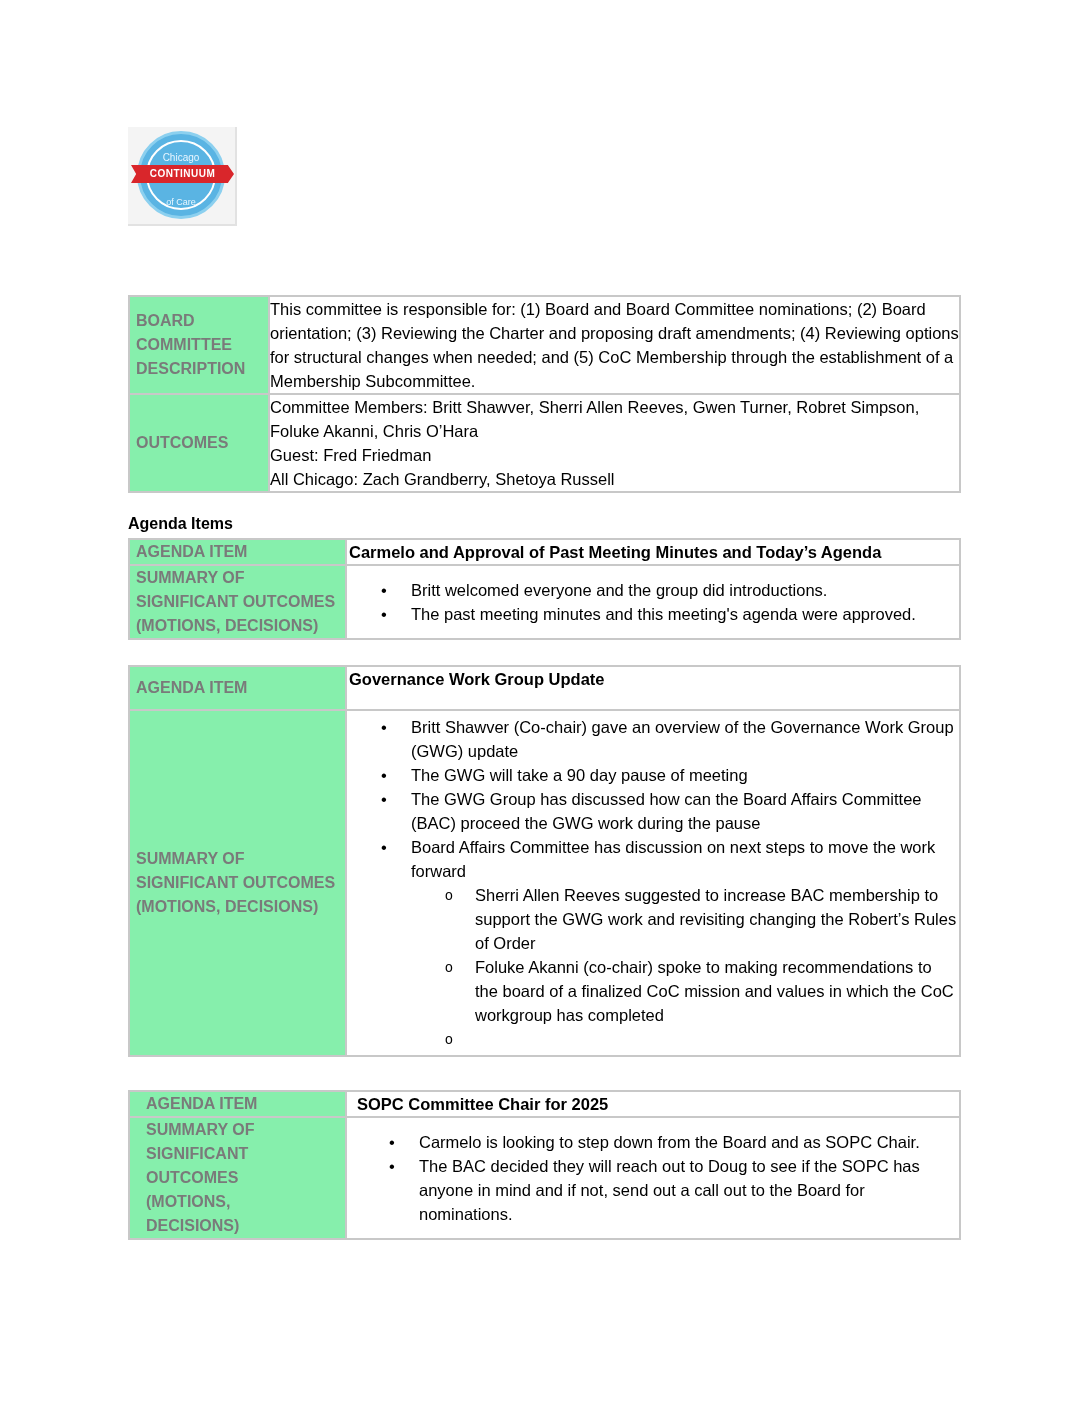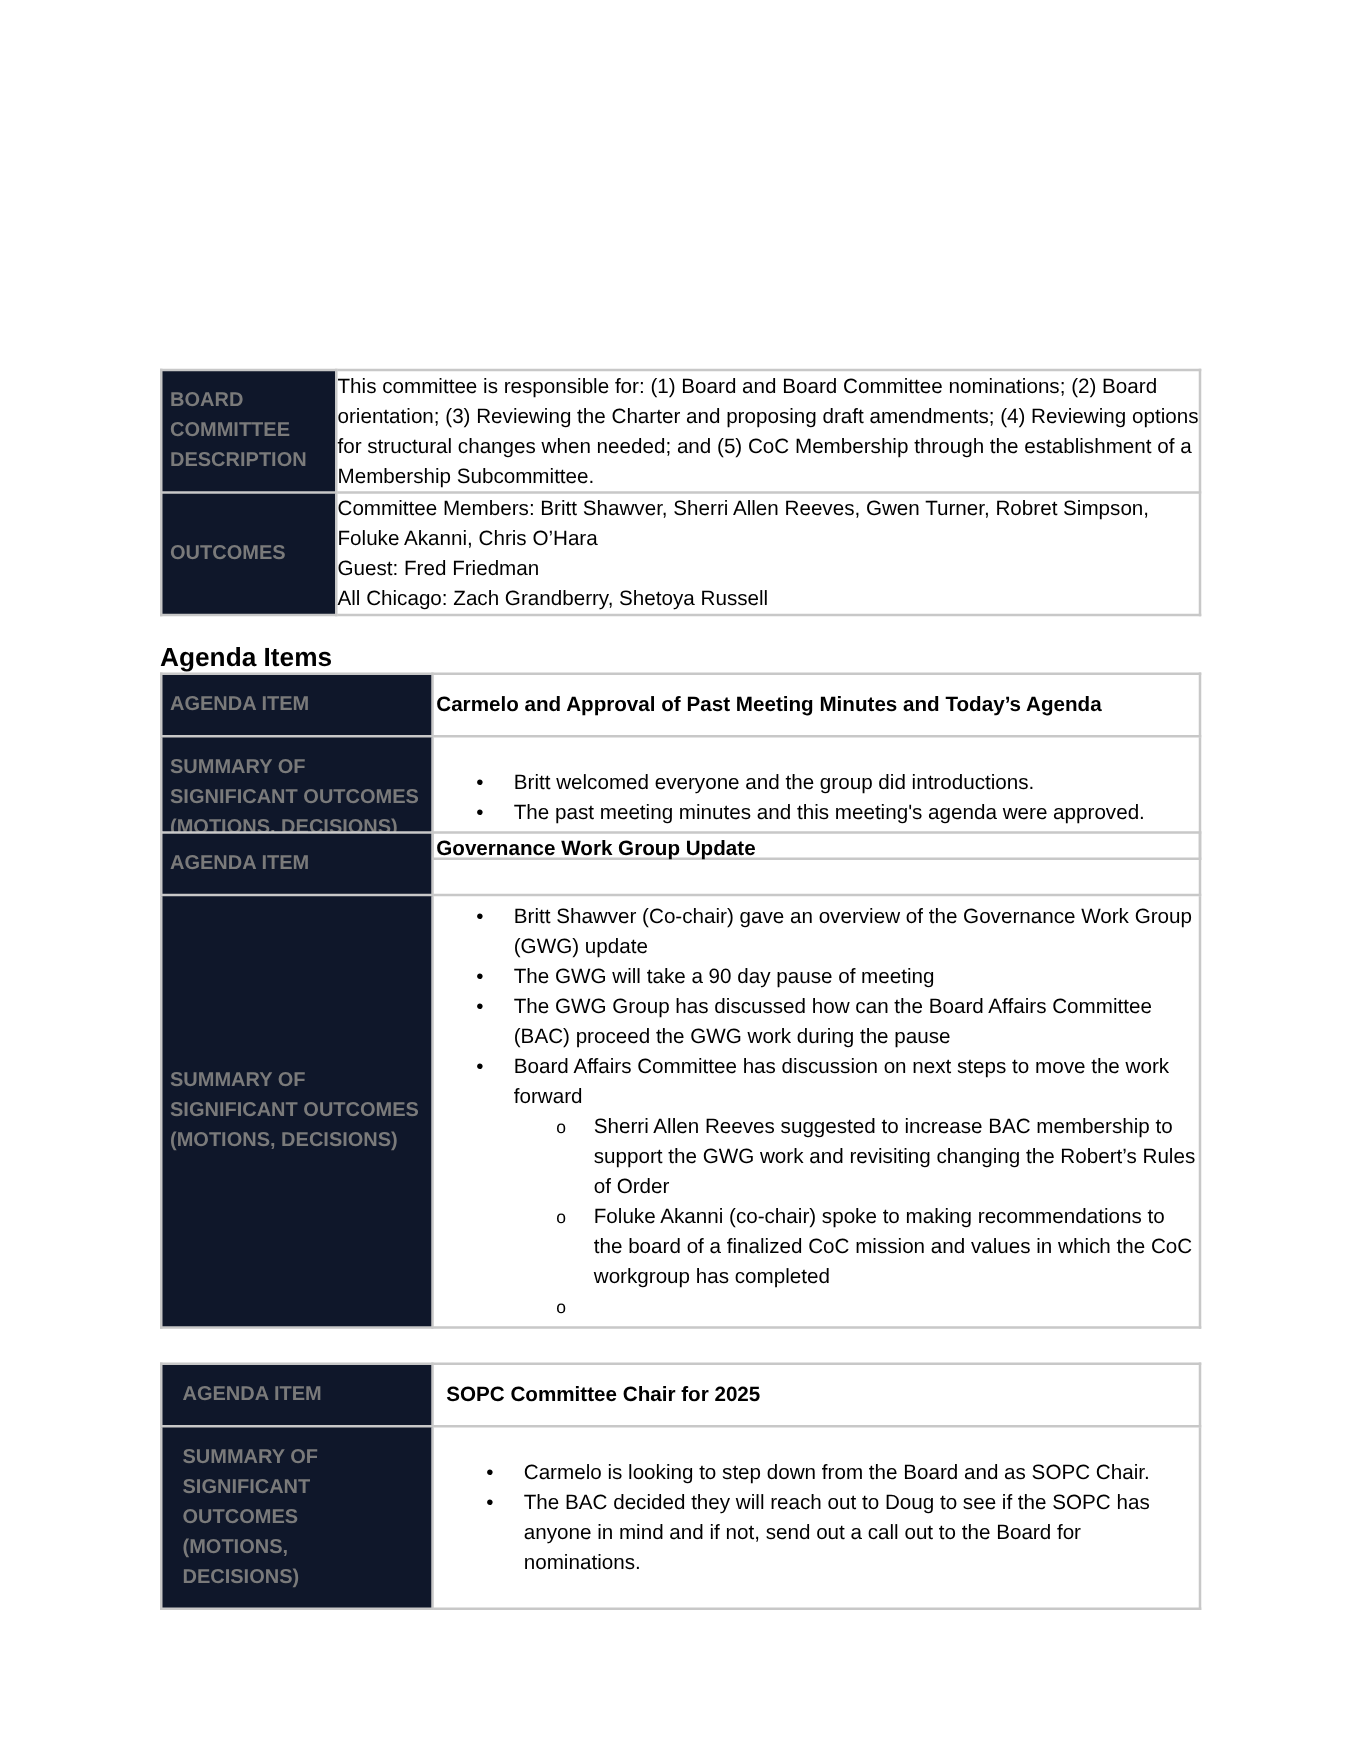--- a/index.html
+++ b/index.html
@@ -12,27 +12,27 @@
   .logo-inner { position: absolute; left: 6px; top: 6px; width: 70px; height: 70px; border-radius: 50%; border: 2px solid #ffffff; }
   .logo-top { position: absolute; left: 0; width: 100%; top: 18px; text-align: center; font-size: 10px; color: #e8f6ff; }
   .logo-bottom { position: absolute; left: 0; width: 100%; top: 63px; text-align: center; font-size: 9px; color: #e8f6ff; }
   .logo-ribbon { position: absolute; left: 3px; top: 38px; width: 103px; height: 18px; background: #d9262b; color: #fff; font-size: 10px; font-weight: bold; text-align: center; line-height: 18px; letter-spacing: 0.5px; clip-path: polygon(0 0, 94% 0, 100% 50%, 94% 100%, 0 100%, 5% 50%); }
 
   .header-info { position: absolute; right: 128px; top: 130px; text-align: right; font-size: 16.5px; line-height: 24px; }
   .header-info div { white-space: pre; }
 
   table { border-collapse: collapse; position: absolute; font-size: 16.5px; }
   td { border: 2px solid #c8c8c8; vertical-align: middle; }
-  td.label { background: #0f172a; color: #7a7a7a; font-weight: bold; font-size: 16px; line-height: 24px; padding: 12px 6px; }
+  td.label { background: #86efac; color: #7a7a7a; font-weight: bold; font-size: 16px; line-height: 24px; padding: 0 6px; }
   td.content { padding: 0; line-height: 24px; }
 
   .desc-table { left: 128px; top: 295px; width: 833px; }
   .desc-table td.label { width: 140px; }
 
-  .agenda-heading { position: absolute; left: 128px; top: 515px; font-weight: bold; font-size: 21px; }
+  .agenda-heading { position: absolute; left: 128px; top: 515px; font-weight: bold; font-size: 16px; }
 
   .a1 { left: 128px; top: 538px; width: 833px; }
   .a2 { left: 128px; top: 665px; width: 833px; }
   .a3 { left: 128px; top: 1090px; width: 833px; }
   .a1 td.label, .a2 td.label { width: 217px; }
   .a3 td.label { width: 217px; padding-left: 16px; }
   td.title { font-weight: bold; padding: 0 2px; }
 
   ul.bul { list-style: none; padding: 4px 0 4px 0; }
   ul.bul li { position: relative; padding-left: 64px; }
@@ -41,20 +41,28 @@
   ul.sub li { position: relative; padding-left: 128px; margin-left: -64px; }
   ul.sub li::before { content: "o"; position: absolute; left: 98px; font-size: 14px; }
   .a3 ul.bul li { padding-left: 72px; }
   .a3 ul.bul li::before { left: 42px; }
 </style>
 </head>
 <body>
 
 <div class="page">
 
+  <div class="logo">
+    <div class="logo-circle">
+      <div class="logo-inner"></div>
+      <div class="logo-top">Chicago</div>
+      <div class="logo-bottom">of Care</div>
+    </div>
+    <div class="logo-ribbon">CONTINUUM</div>
+  </div>
 
 
   <table class="desc-table">
     <tbody>
         <tr>
       <td class="label">BOARD COMMITTEE DESCRIPTION</td>
       <td class="content">This committee is responsible for: (1) Board and Board Committee nominations; (2) Board orientation; (3) Reviewing the Charter and proposing draft amendments; (4) Reviewing options for structural changes when needed; and (5) CoC Membership through the establishment of a Membership Subcommittee.</td>
     </tr>
     <tr>
       <td class="label">OUTCOMES</td>

